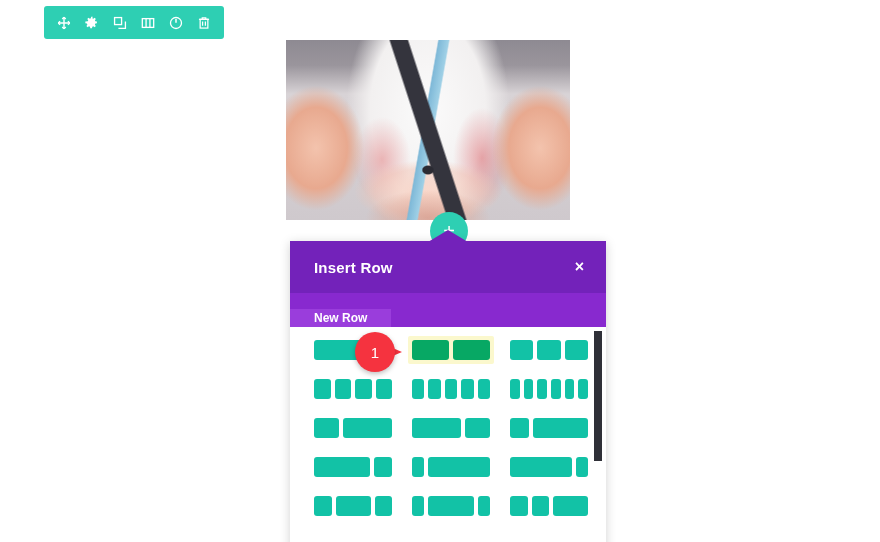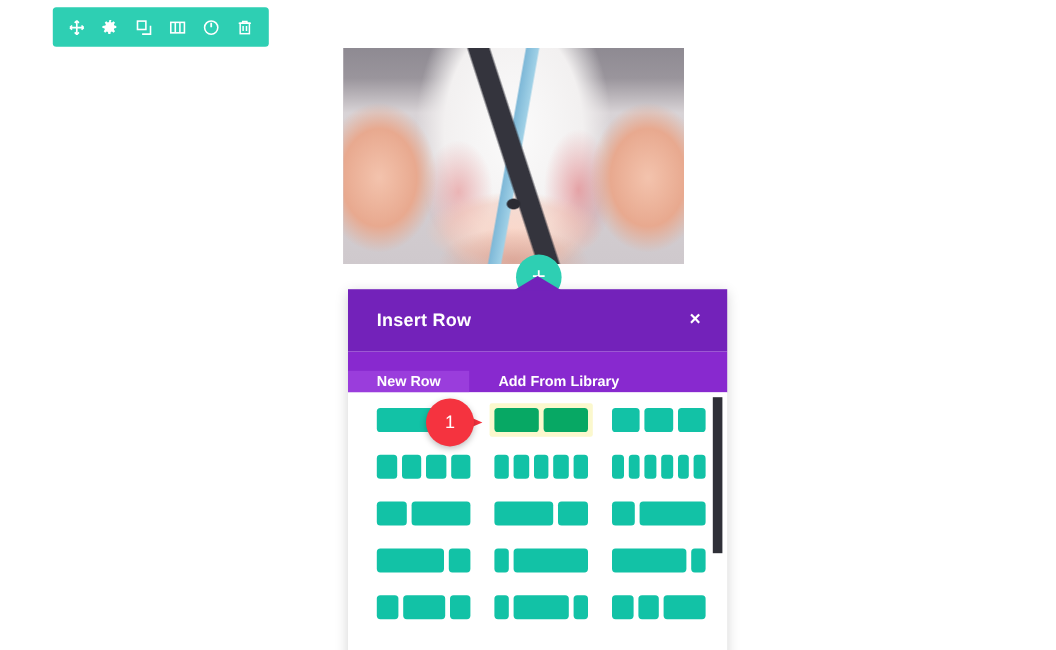--- a/index.html
+++ b/index.html
@@ -329,21 +329,20 @@
 <div id="insert-row-modal">
   <div id="modal-arrow"></div>
 
   <div id="modal-header">
     <div id="modal-title">Insert Row</div>
     <div id="modal-close">×</div>
   </div>
 
   <div id="modal-tabs">
     <div class="modal-tab active">New Row</div>
-    <div class="modal-tab">Add From Library</div>
   </div>
 
   <div id="modal-body">
     <div id="layout-grid">
         <div class="layout-grid-row">
           <div class="layout-option">
             <div class="col" style="flex: 12 1 0px;"></div>
           </div>
           <div class="layout-option highlighted">
             <div class="col" style="flex: 6 1 0px;"></div>

